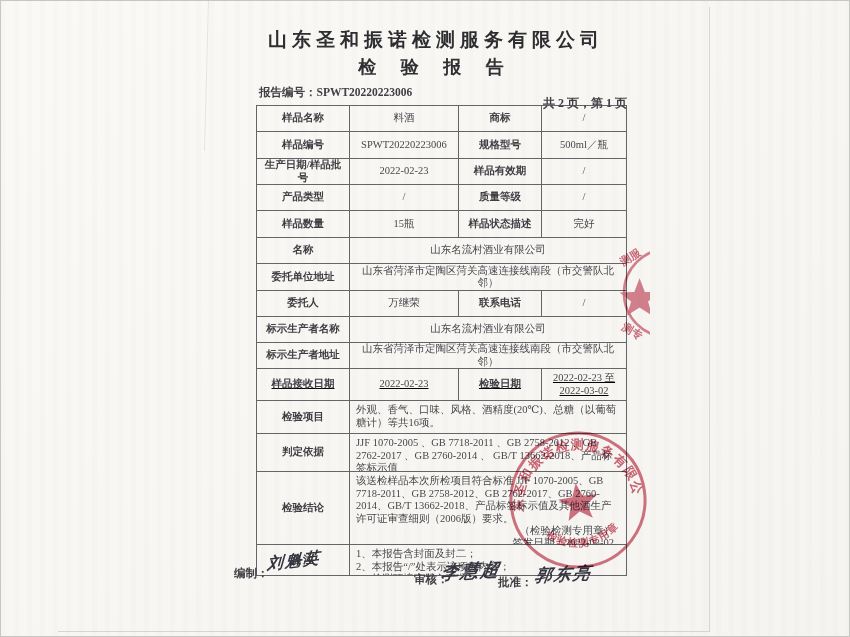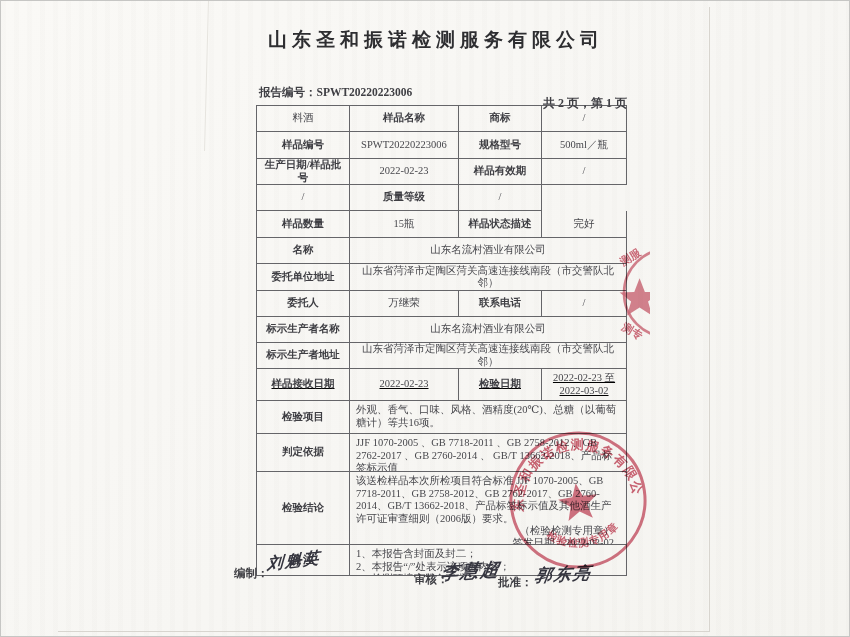--- a/index.html
+++ b/index.html
@@ -76,34 +76,35 @@
 </head>
 <body>
 
 <div id="canvas">
 
   <div class="edge edge-right"></div>
   <div class="edge edge-bottom"></div>
   <div class="edge edge-fold"></div>
 
   <div class="title-company">山东圣和振诺检测服务有限公司</div>
+  <div class="title-report">检 验 报 告</div>
 
   <div class="report-no"><span>报告编号：</span><span>SPWT20220223006</span></div>
 
   <div class="page-note">共 2 页，第 1 页</div>
 
   <div id="report-table">
       <div class="trow" style="height: 26px;">
+        <div class="tcell tlabel">
+          <div>样品名称</div>
+        </div>
         <div class="tcell tvalue">
           <div>料酒</div>
         </div>
         <div class="tcell tlabel">
-          <div>样品名称</div>
-        </div>
-        <div class="tcell tlabel">
           <div>商标</div>
         </div>
         <div class="tcell tvalue">
           <div>/</div>
         </div>
       </div>
       <div class="trow" style="height: 27px;">
         <div class="tcell tlabel">
           <div>样品编号</div>
         </div>
@@ -125,20 +126,23 @@
           <div>2022-02-23</div>
         </div>
         <div class="tcell tlabel">
           <div>样品有效期</div>
         </div>
         <div class="tcell tvalue">
           <div>/</div>
         </div>
       </div>
       <div class="trow" style="height: 26px;">
+        <div class="tcell tlabel">
+          <div>产品类型</div>
+        </div>
         <div class="tcell tvalue">
           <div>/</div>
         </div>
         <div class="tcell tlabel">
           <div>质量等级</div>
         </div>
         <div class="tcell tvalue">
           <div>/</div>
         </div>
       </div>

